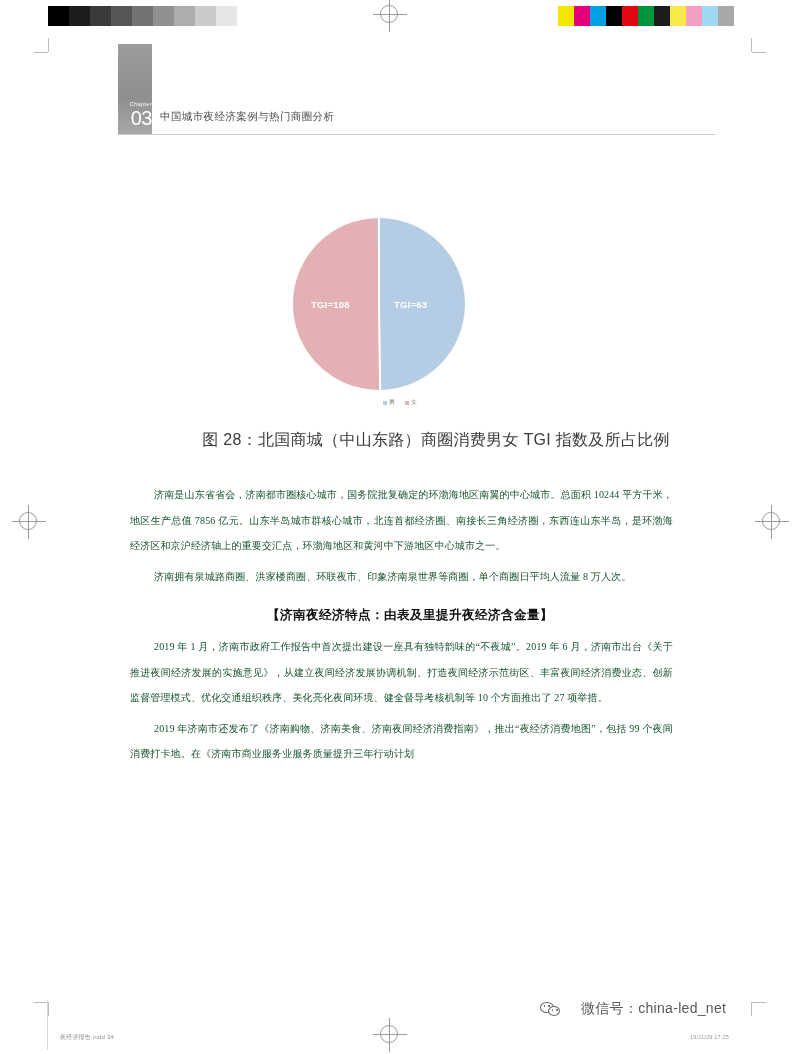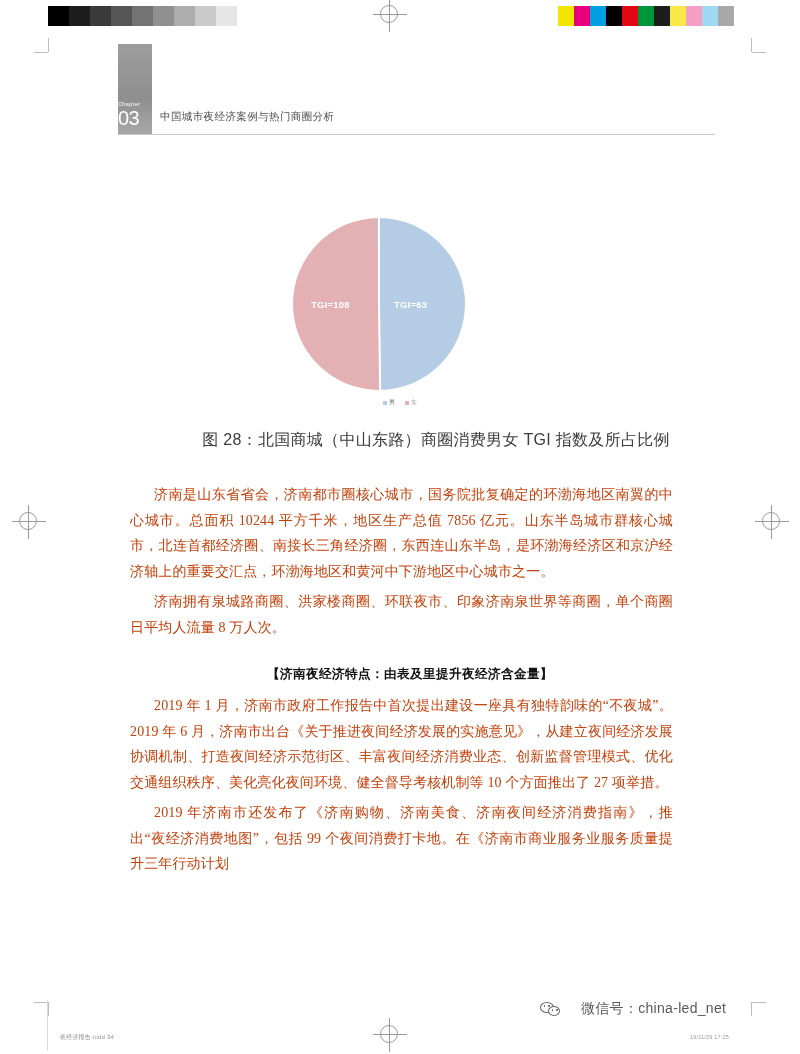--- a/index.html
+++ b/index.html
@@ -69,21 +69,21 @@
     width: 600px; height: 94px;
   }
   .chapter-tab {
     position: absolute;
     left: 0; top: 0;
     width: 34px; height: 90px;
     background: linear-gradient(180deg,#9d9d9d 0%, #8f8f8f 60%, #a8a8a8 100%);
     display: flex;
     flex-direction: column;
     justify-content: flex-end;
-    align-items: flex-start;
+    align-items: flex-end;
     padding-bottom: 6px;
     box-sizing: border-box;
   }
   .chapter-word {
     color: #ffffff;
     font-size: 5.5px;
     letter-spacing: 0.4px;
     font-family: "Liberation Sans", sans-serif;
     margin-bottom: 1px;
   }
@@ -198,29 +198,29 @@
   .sec-heading {
     font-size: 13px;
     font-weight: bold;
     color: #1d1d1d;
     font-family: "Liberation Sans", sans-serif;
     margin: 0 0 8px 14px;
     letter-spacing: 0.6px;
   }
   p.para {
     margin: 0 17px 5px 0;
-    font-size: 14px;
+    font-size: 10px;
     line-height: 25.5px;
     text-align: justify;
     text-indent: 24px;
-    color: #c2410c;
+    color: #14532d;
     letter-spacing: 0.15px;
   }
   .center-heading {
-    margin: 26px 0 10px 0;
+    margin: 18px 0 10px 0;
     text-align: center;
     font-size: 12.6px;
     font-weight: bold;
     color: #111111;
     font-family: Liberation Mono, monospace;
     letter-spacing: 0.4px;
   }
 
   
   .footer-file {

